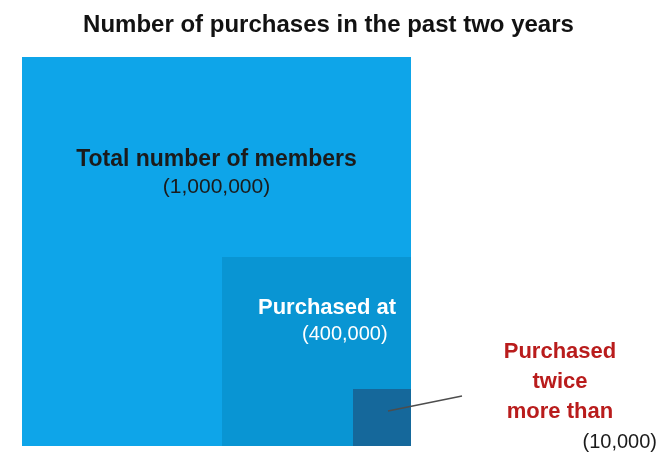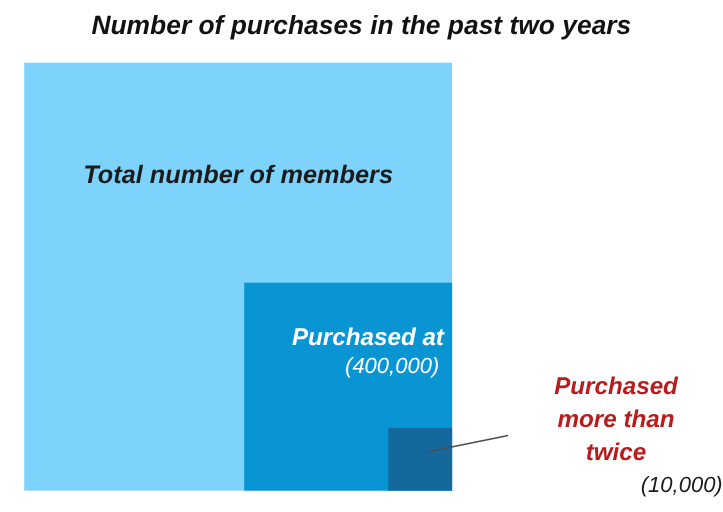--- a/index.html
+++ b/index.html
@@ -8,38 +8,37 @@
     background: #ffffff;
   }
   .canvas {
     position: relative;
     width: 657px;
     height: 460px;
     background: #ffffff;
     overflow: hidden;
     font-family: "Liberation Sans", "DejaVu Sans", sans-serif;
     color: #1b1b1b;
-    font-style: italic;
   }
   .title {
     position: absolute;
     top: 8px;
     left: 0;
     width: 100%;
     text-align: center;
     font-size: 24px;
     font-weight: 700;
     line-height: 32px;
     color: #121212;
   }
   .sq { position: absolute; }
   .outer {
     left: 22px; top: 57px;
     width: 389px; height: 389px;
-    background: #7dd3fc;
+    background: #0ea5e9;
   }
   .middle {
     left: 222px; top: 257px;
     width: 189px; height: 189px;
     background: #0995d3;
   }
   .inner {
     left: 353px; top: 389px;
     width: 58px; height: 57px;
     background: #15689b;
@@ -59,21 +58,20 @@
   .outer-label .val {
     font-size: 21px;
     font-weight: 400;
     line-height: 27px;
     color: #1b1b1b;
   }
   .middle-label {
     position: absolute;
     left: 0; right: 0;
     top: 37px;
-    text-align: center;
     margin-left: 36px;
   }
   .middle-label .lbl {
     font-size: 22px;
     font-weight: 700;
     line-height: 26px;
     color: #ffffff;
   }
   .middle-label .val {
     font-size: 20px;
@@ -116,36 +114,37 @@
 </head>
 <body>
 
 <div class="canvas">
 
   <div class="title">Number of purchases in the past two years</div>
 
   <div class="sq outer">
     <div class="outer-label">
       <div class="lbl">Total number of members</div>
+      <div class="val">(1,000,000)</div>
     </div>
   </div>
 
   <div class="sq middle">
     <div class="middle-label">
       <div class="lbl">Purchased at</div>
       <div class="val">(400,000)</div>
     </div>
   </div>
 
   <div class="sq inner"></div>
 
   <svg class="connector" width="657" height="465" viewBox="0 0 657 465" xmlns="http://www.w3.org/2000/svg">
     <line x1="388" y1="411" x2="462" y2="396"></line>
   </svg>
 
   <div class="callout">
     <div class="lbl">Purchased</div>
+    <div class="lbl">twice</div>
     <div class="lbl">more than</div>
-    <div class="lbl">twice</div>
     <div class="val">(10,000)</div>
   </div>
 
 </div>
 
 </body></html>

